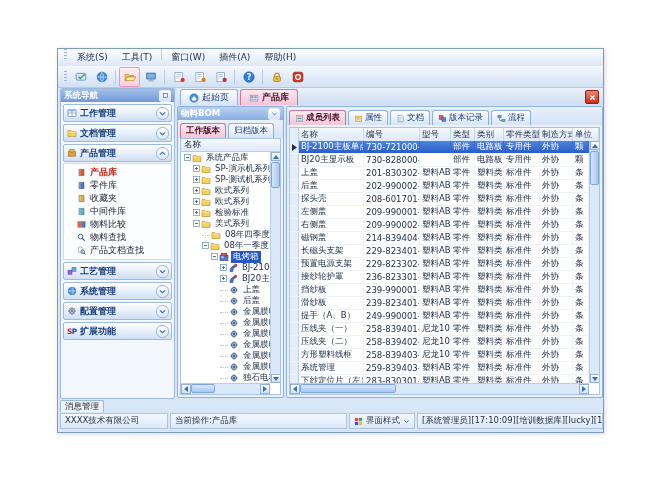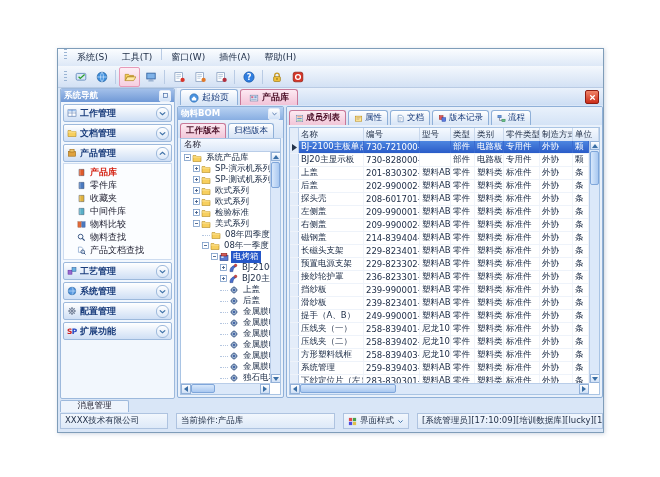--- a/index.html
+++ b/index.html
@@ -89,24 +89,24 @@
   .th{border-right:1px solid #c9d8ec;padding:0 2px;display:flex;align-items:center;overflow:hidden;white-space:nowrap;box-sizing:border-box}
   .gutter-cell{width:9px;flex:0 0 9px;background:#e4edf9;border-right:1px solid #b9cde8;box-sizing:border-box;
                display:flex;align-items:center;justify-content:center}
   .tbody{position:absolute;top:13px;left:0;right:10px;bottom:11px;overflow:hidden}
   .row{display:flex;height:12px;border-bottom:1px solid #eef3fa;align-items:stretch}
   .td{padding:0 2px;font-size:8.5px;display:flex;align-items:center;overflow:hidden;white-space:nowrap;
       border-right:1px solid #f0f4fa;box-sizing:border-box;color:#1a2a44}
   .row.sel .td{background:linear-gradient(#4d86e0,#2a5cc8);color:#fff;border-right-color:#3a6ad0}
   .row.sel .gutter-cell{background:#e4edf9}
   
-  .msgtab{position:absolute;left:2px;top:351px;width:69px;height:12px;background:#eef4fc;border:1px solid #9db9dc;
-          border-bottom:none;border-radius:2px 2px 0 0;display:flex;align-items:flex-end;justify-content:center;
+  .msgtab{position:absolute;left:2px;top:351px;width:44px;height:12px;background:#eef4fc;border:1px solid #9db9dc;
+          border-bottom:none;border-radius:2px 2px 0 0;display:flex;align-items:center;justify-content:center;
           font-size:8.5px;color:#223;box-sizing:border-box}
-  .statusbar{position:absolute;left:2px;top:364px;width:543px;height:16px;display:flex;gap:8px;align-items:stretch;box-sizing:border-box}
+  .statusbar{position:absolute;left:2px;top:364px;width:543px;height:16px;display:flex;gap:2px;align-items:stretch;box-sizing:border-box}
   .scell{border:1px solid #aec3e0;display:flex;align-items:center;padding:0 4px;font-size:8.5px;
          background:linear-gradient(#f2f7fd,#dde9f8);color:#1c2b44;box-sizing:border-box;white-space:nowrap;overflow:hidden}
   .scell.grow{flex:1}
   .stylebtn{gap:3px}
 </style>
 </head>
 <body>
 
 <div class="window">
   <div class="menubar">

